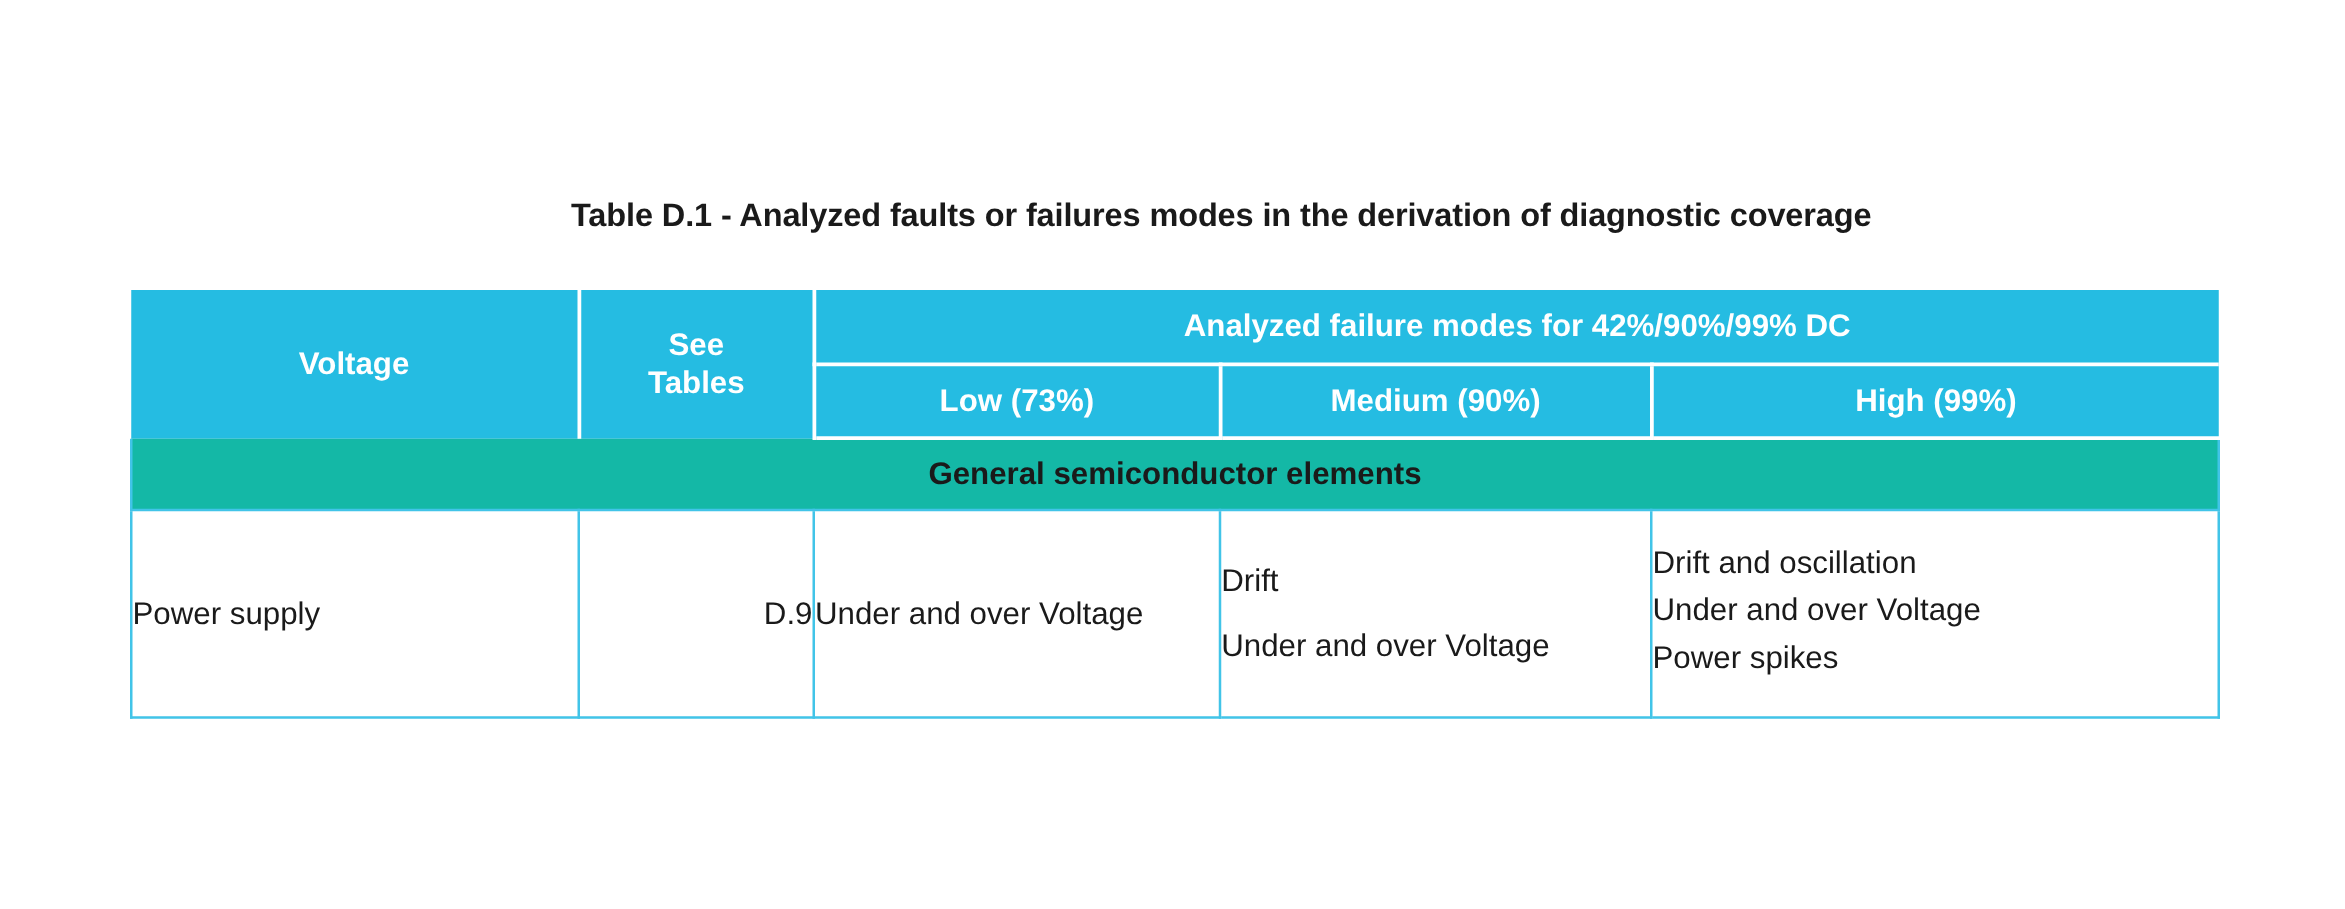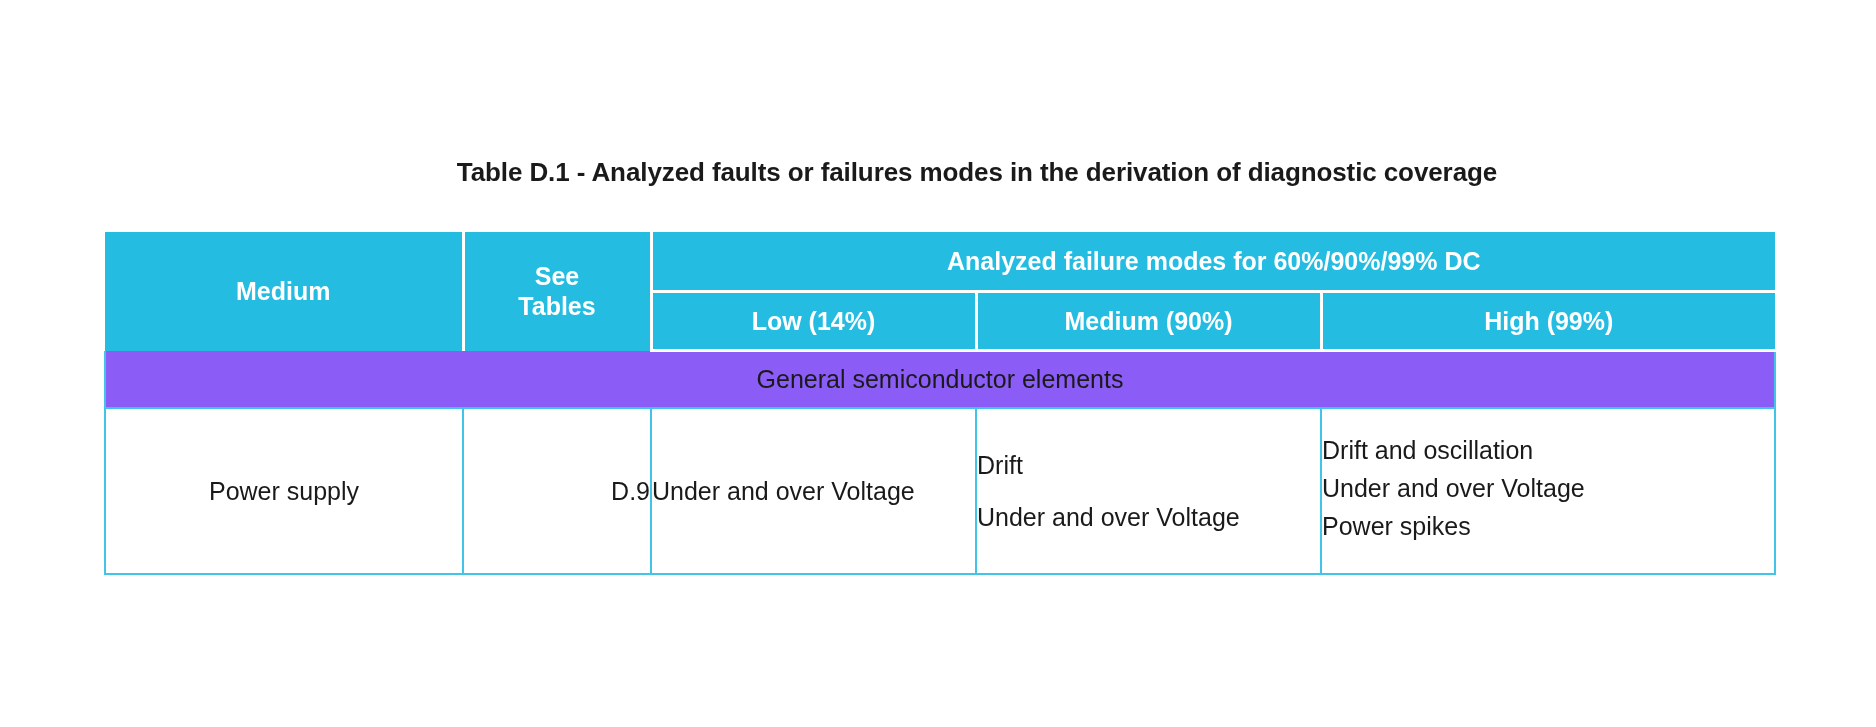--- a/index.html
+++ b/index.html
@@ -69,45 +69,45 @@
   .hdr-group {
     border-right: none;
   }
   .hdr-element { height: 117px; }
   .hdr-tables  { height: 117px; text-align: center; }
   .hdr-span    { height: 58px; }
   .hdr-sub     { height: 56px; }
 
   
   .section-row td {
-    background: #8b5cf6;
+    background: #14b8a6;
     height: 55px;
     text-align: center;
     font-size: 25px;
-    font-weight: normal;
+    font-weight: bold;
     color: #1a1a1a;
     border-left: 2px solid #41c4e8;
     border-right: 2px solid #41c4e8;
     border-bottom: 2px solid #41c4e8;
   }
 
   
   .body-row td {
     background: #ffffff;
     height: 164px;
     font-size: 25px;
     font-weight: normal;
     color: #1a1a1a;
     border-left: 2px solid #41c4e8;
     border-right: 2px solid #41c4e8;
     border-bottom: 2px solid #41c4e8;
     line-height: 1.28;
   }
   .cell-element {
-    text-align: center;
+    text-align: left;
     padding-left: 14px;
     vertical-align: middle;
   }
   .cell-tables {
     text-align: right;
     vertical-align: middle;
   }
   .cell-modes {
     text-align: left;
     vertical-align: top;
@@ -132,26 +132,26 @@
 <table id="fault-modes-table">
   <colgroup>
     <col class="c-element">
       <col class="c-tables">
       <col class="c-low">
       <col class="c-medium">
       <col class="c-high">
   </colgroup>
   <thead>
     <tr>
-      <th class="hdr-cell hdr-rowspan hdr-element" rowspan="2">Medium</th>
+      <th class="hdr-cell hdr-rowspan hdr-element" rowspan="2">Voltage</th>
       <th class="hdr-cell hdr-rowspan hdr-tables" rowspan="2"><span>See</span><br><span>Tables</span></th>
-      <th class="hdr-cell hdr-group hdr-span" colspan="3">Analyzed failure modes for 60%/90%/99% DC</th>
+      <th class="hdr-cell hdr-group hdr-span" colspan="3">Analyzed failure modes for 42%/90%/99% DC</th>
     </tr>
     <tr>
-      <th class="hdr-cell hdr-sub">Low (14%)</th>
+      <th class="hdr-cell hdr-sub">Low (73%)</th>
       <th class="hdr-cell hdr-sub">Medium (90%)</th>
       <th class="hdr-cell hdr-sub last-col">High (99%)</th>
     </tr>
   </thead>
   <tbody>
     <tr class="section-row">
       <td colspan="5">General semiconductor elements</td>
     </tr>
     <tr class="body-row">
       <td class="cell-element">Power supply</td>

